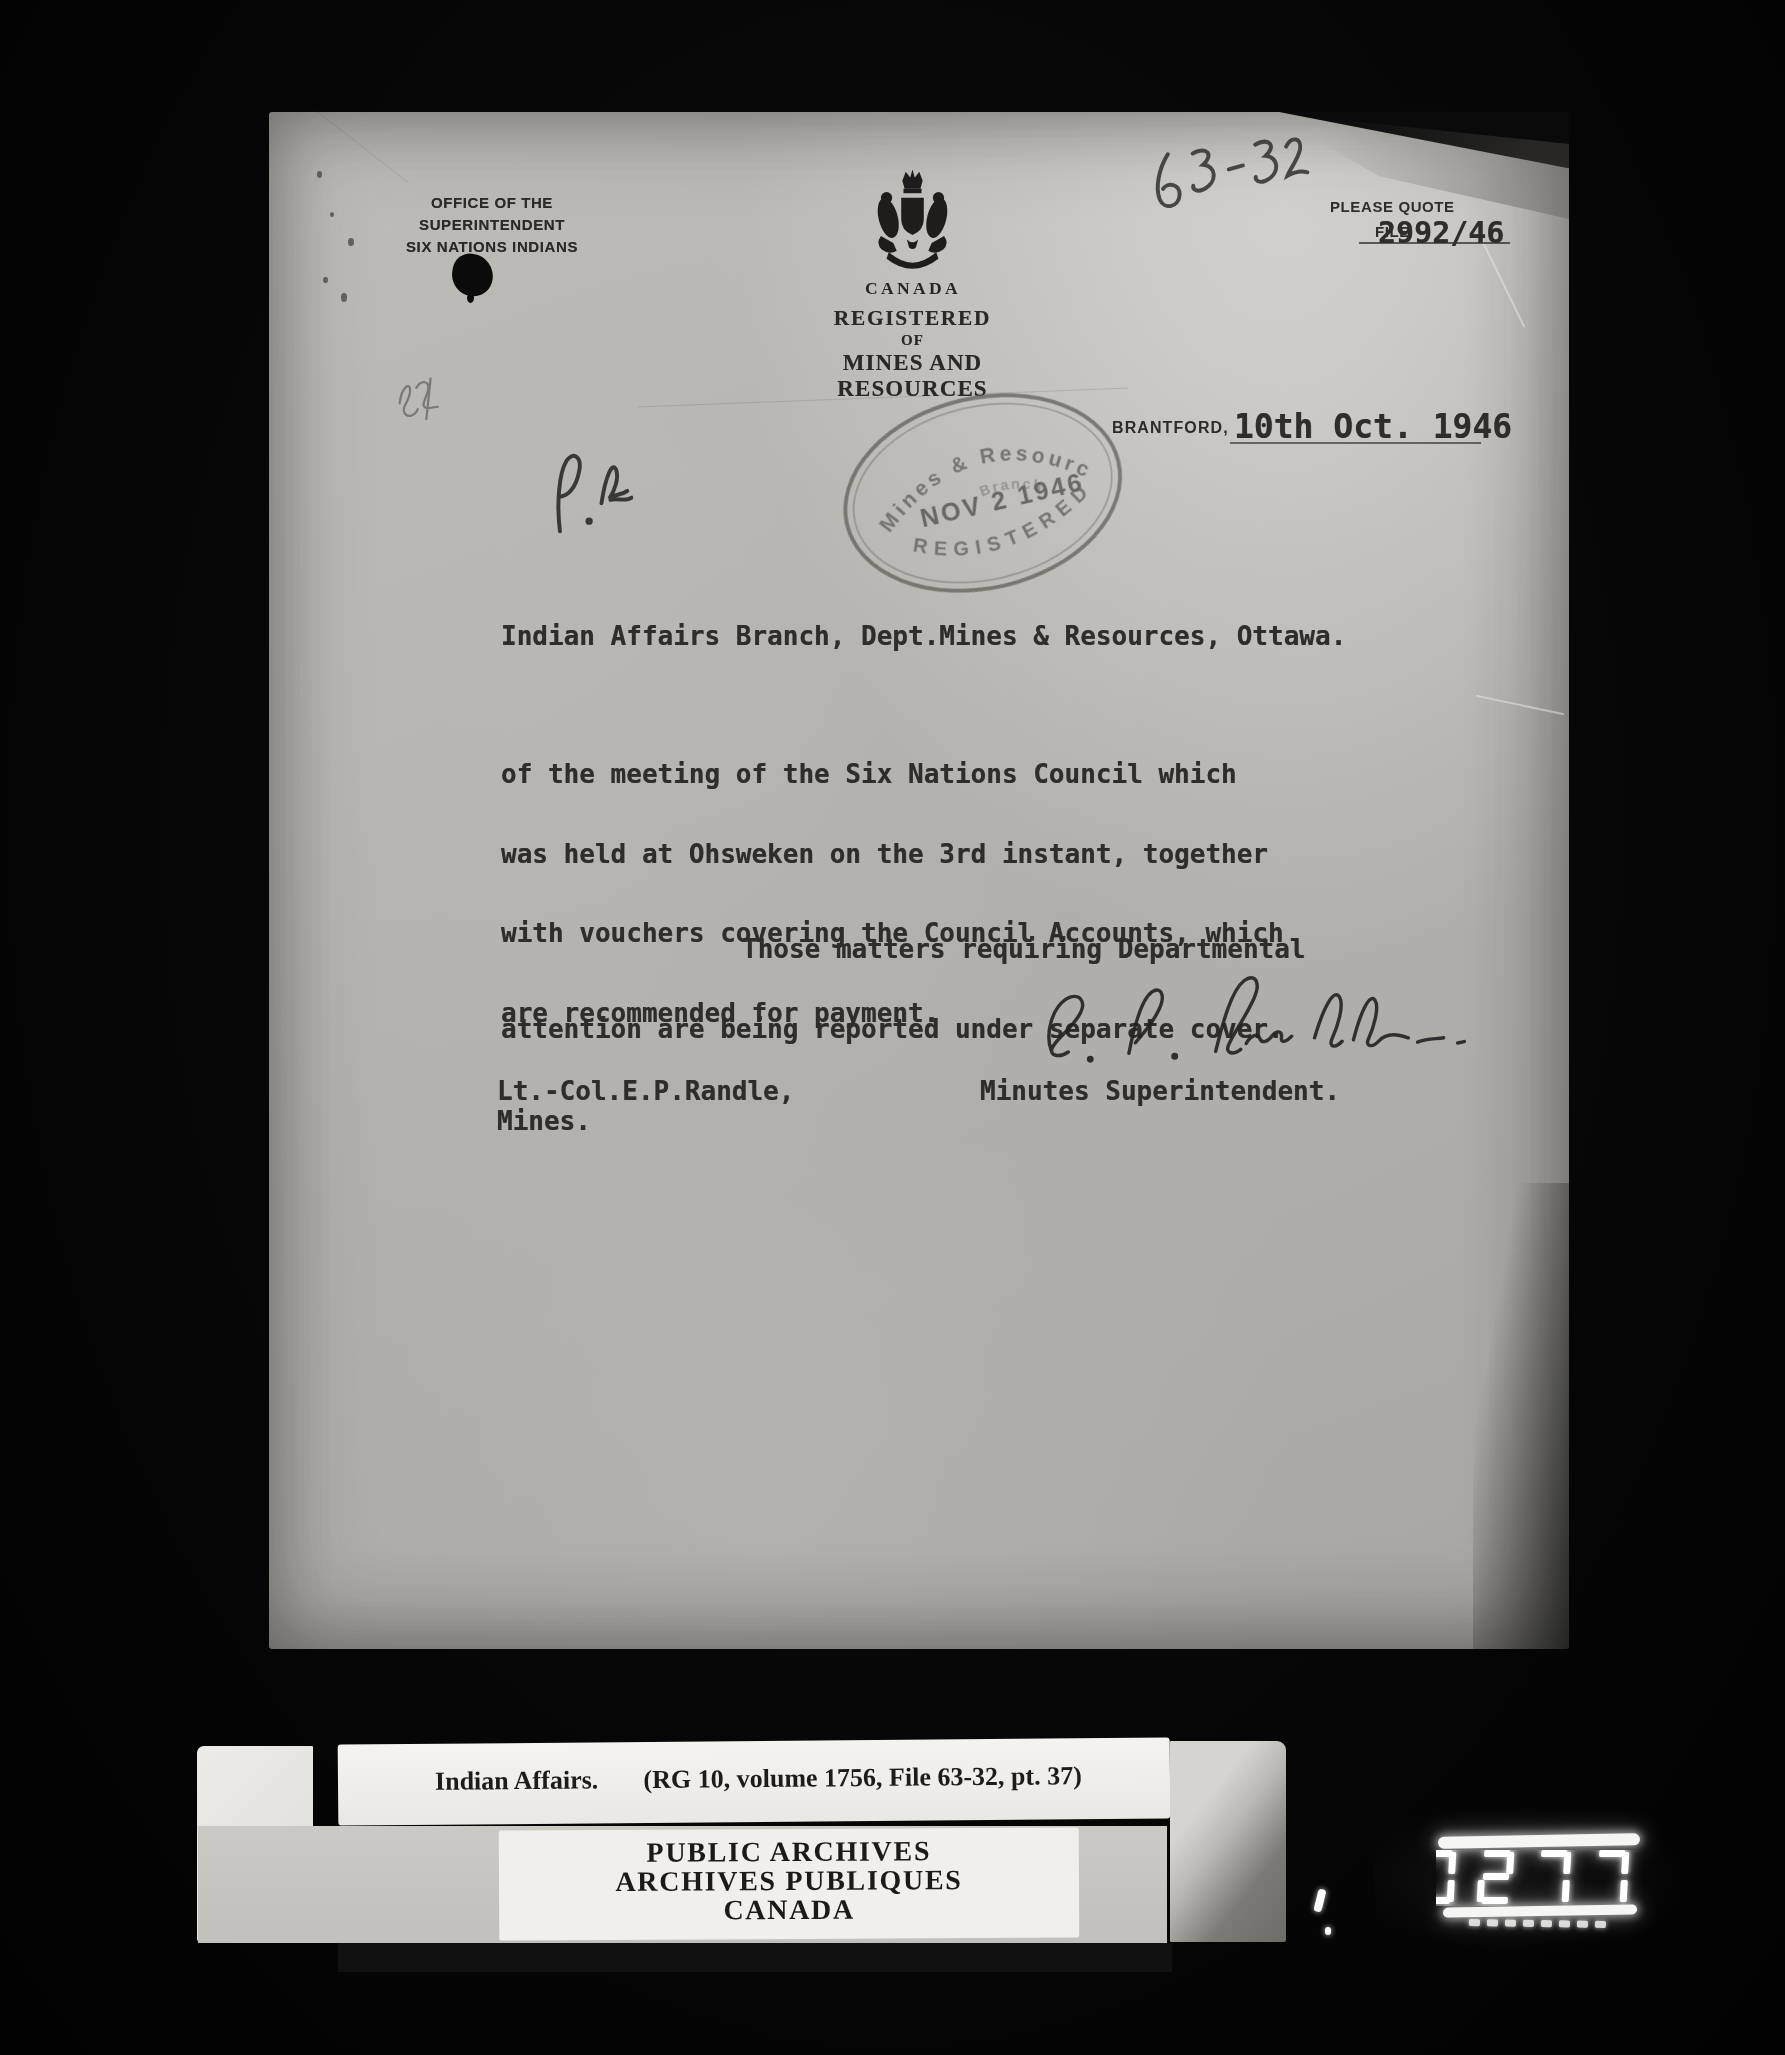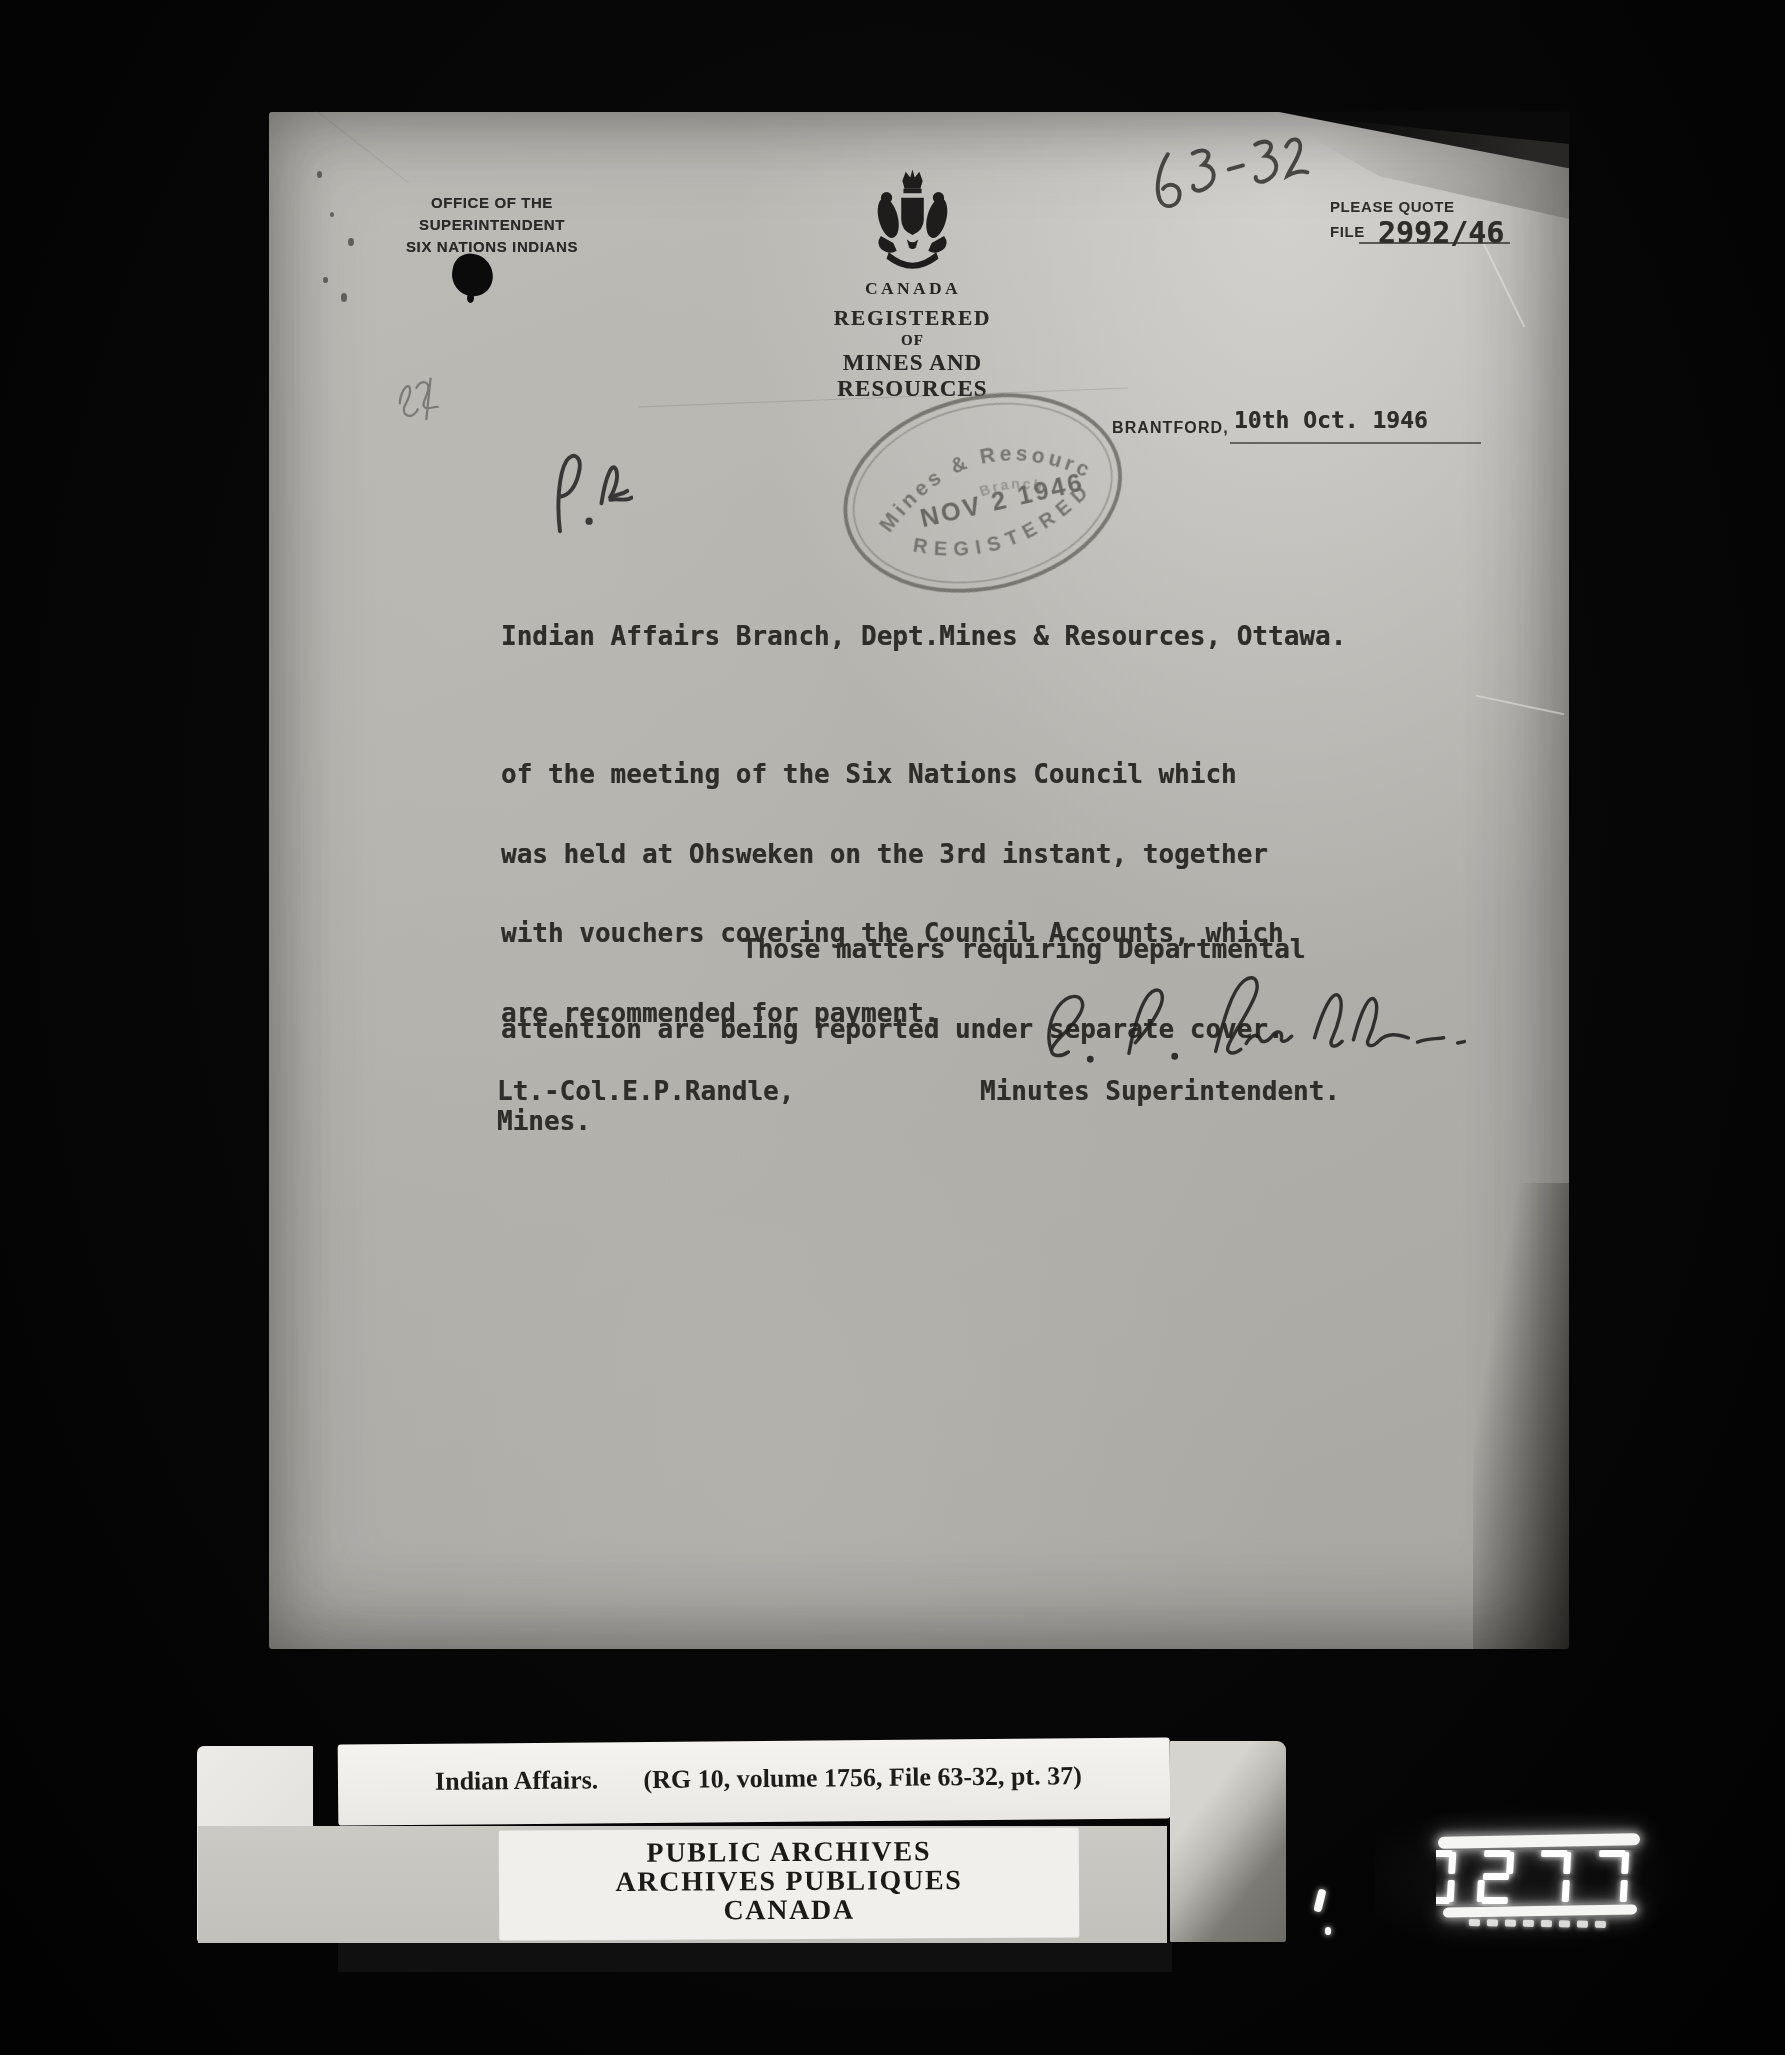--- a/index.html
+++ b/index.html
@@ -35,33 +35,33 @@
     font-weight:bold;font-size:15px;line-height:22px;color:#2b2a28;letter-spacing:0.6px;
     text-shadow:0 0 0.6px rgba(40,40,40,.6);}
   .crest{position:absolute;left:604px;top:56px;width:79px;height:108px;filter:blur(0.2px);}
   .country{position:absolute;left:548px;top:166px;width:192px;text-align:center;
     font-family:"Liberation Serif",serif;font-weight:bold;font-size:17.5px;letter-spacing:3.4px;color:#262522;}
   .dept{position:absolute;left:508px;top:194px;width:271px;text-align:center;color:#2a2927;
     font-family:"Liberation Serif",serif;font-weight:bold;text-shadow:0 0 0.6px rgba(40,40,40,.5);}
   .dept .l1{font-size:21.4px;line-height:25px;letter-spacing:1.7px;}
   .dept .l2{font-size:15px;line-height:19px;letter-spacing:1.1px;}
   .dept .l3{font-size:23px;line-height:26px;letter-spacing:1.1px;}
-  .quote-block{position:absolute;left:1061px;top:86px;color:#2e2d2b;}
+  .quote-block{position:absolute;left:1061px;top:86px;color:#2e2d2b;text-align:center;}
   .quote-l1{font-weight:bold;font-size:15px;letter-spacing:0.6px;}
   .file-row{position:relative;margin-top:8px;}
   .file-label{font-weight:bold;font-size:15px;letter-spacing:0.6px;display:inline-block;}
   .file-number{position:absolute;left:48px;top:-8px;font-family:"DejaVu Sans Mono",monospace;
     font-weight:bold;font-size:30px;color:#242322;text-shadow:0.6px 0 0 rgba(30,30,30,.4);}
   .file-underline{position:absolute;left:1090px;top:130px;width:151px;height:1.7px;background:#33322f;opacity:.75;}
   
   .typed{font-family:"DejaVu Sans Mono","Liberation Mono",monospace;font-weight:bold;color:#2e2d2a;
     text-shadow:0.3px 0.3px 0 rgba(35,35,33,.4), -0.2px 0 0 rgba(35,35,33,.25);}
   .dateline-place{position:absolute;left:843px;top:307px;font-weight:bold;font-size:16px;
     letter-spacing:1.1px;color:#2c2b29;}
-  .dateline-date{position:absolute;left:965px;top:295px;font-size:23px;}
+  .dateline-date{position:absolute;left:965px;top:295px;font-size:33px;}
   .date-underline{position:absolute;left:961px;top:330px;width:251px;height:1.7px;background:#3a3936;opacity:.7;}
   .salutation{position:absolute;left:232px;top:509px;font-size:26px;}
   .para{position:absolute;left:232px;font-size:26px;line-height:26.5px;white-space:pre;}
   .para .indent{display:inline-block;margin-left:241px;}
   .signoff-left-1{position:absolute;left:228px;top:964px;font-size:26px;}
   .signoff-left-2{position:absolute;left:228px;top:994px;font-size:26px;}
   .signoff-right{position:absolute;left:711px;top:964px;font-size:26px;}
   
   .hand{position:absolute;}
   .stamp{position:absolute;left:564px;top:275px;width:299px;height:210px;

